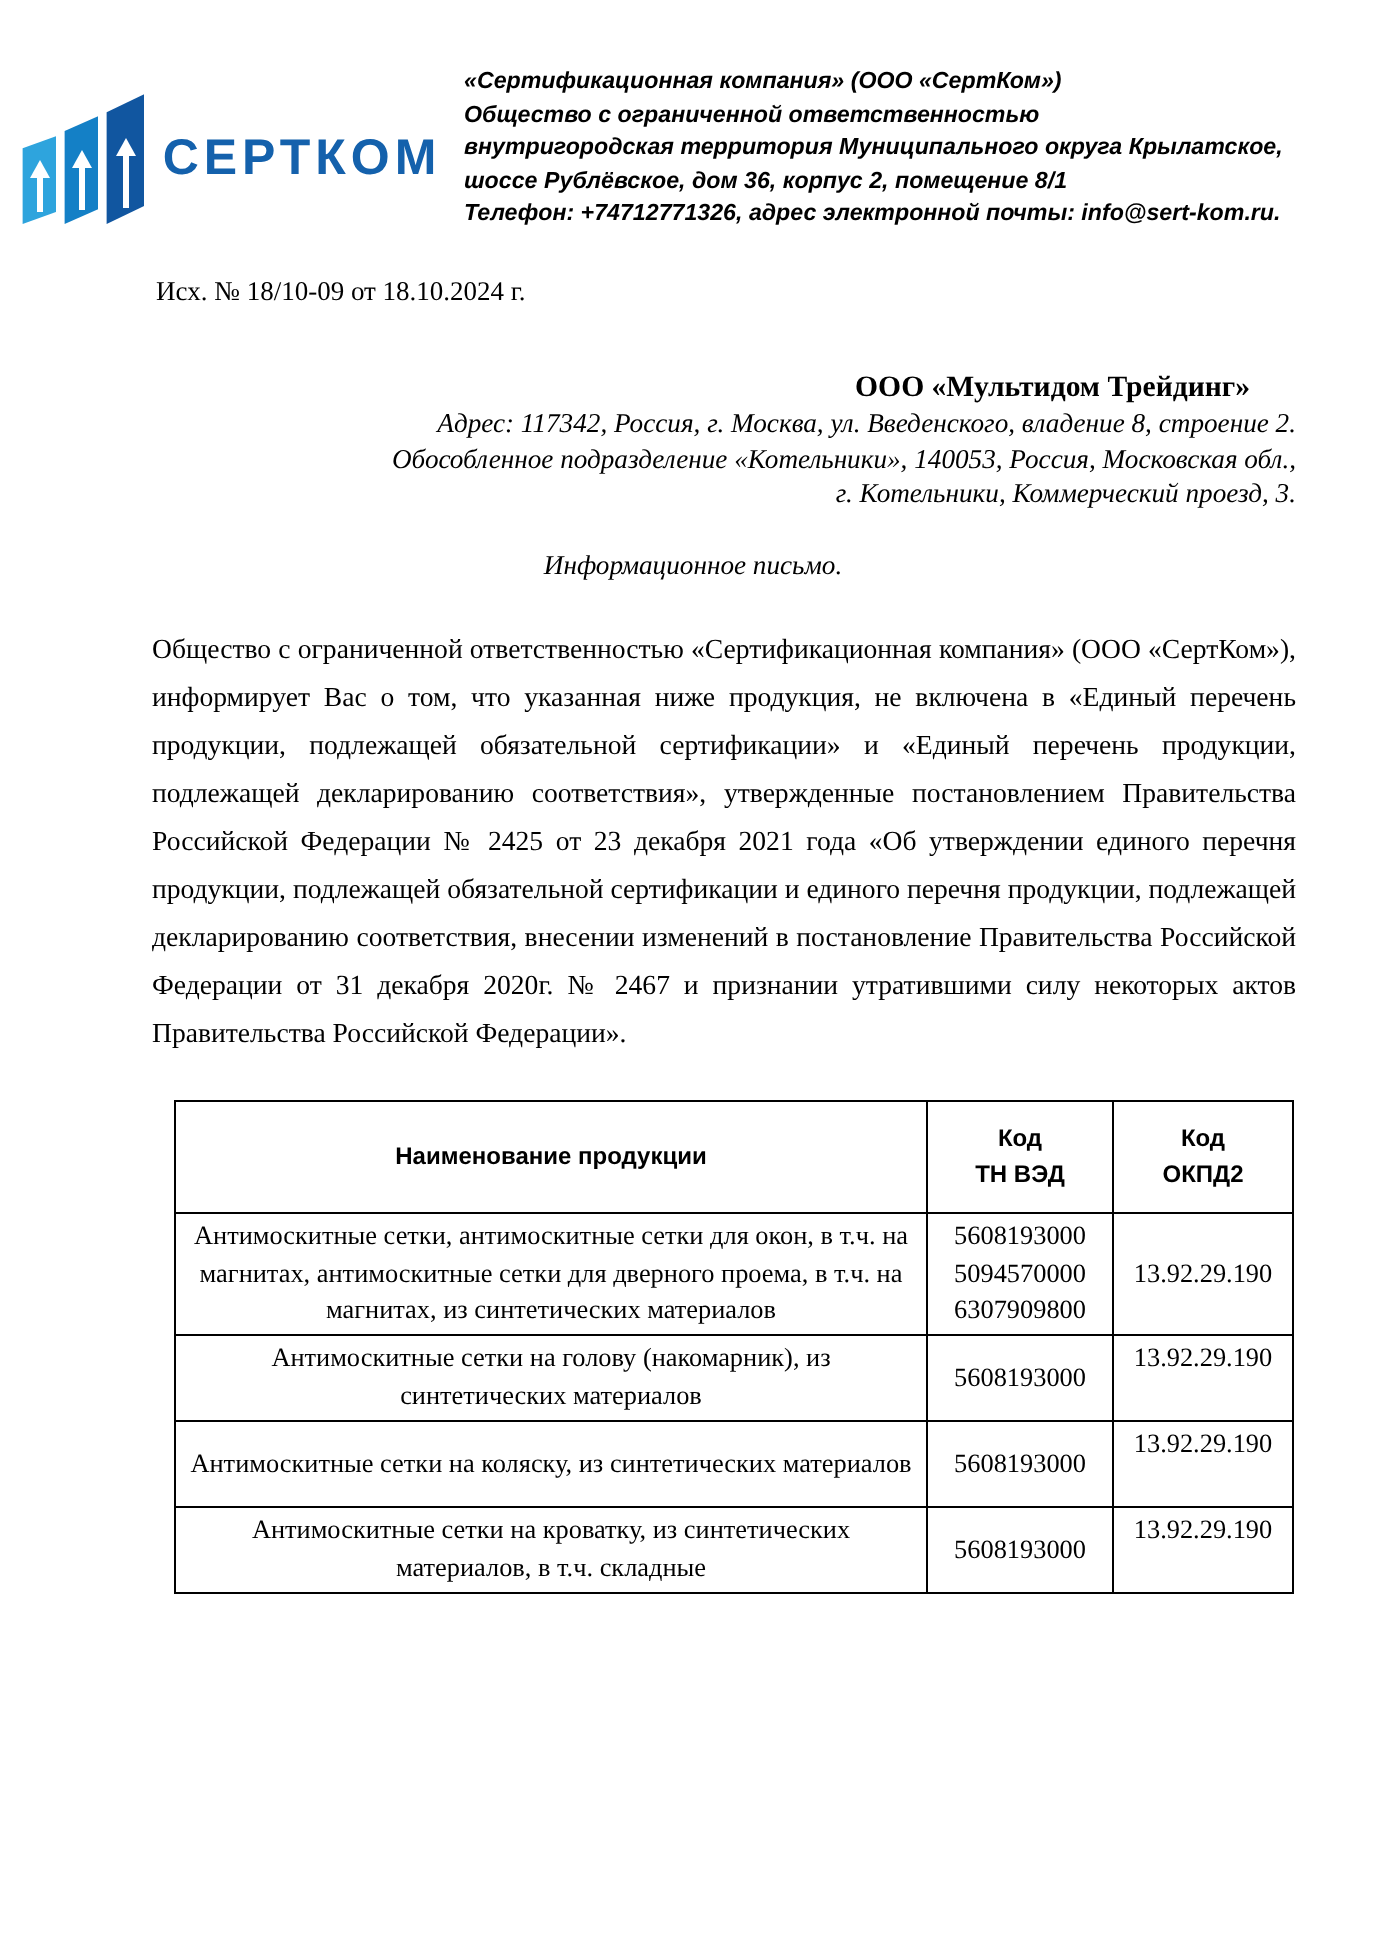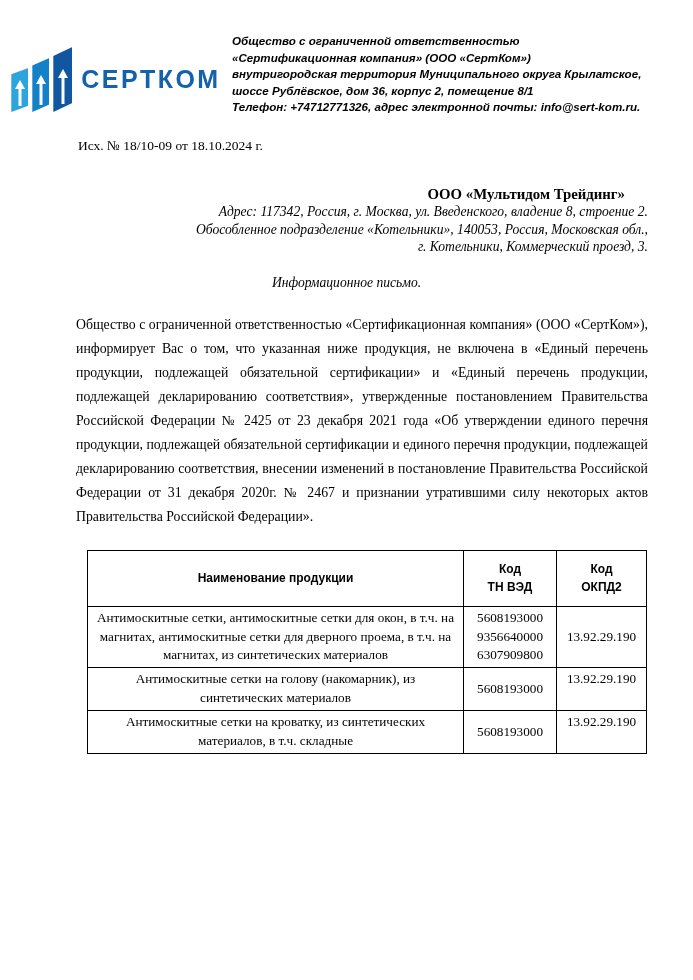--- a/index.html
+++ b/index.html
@@ -153,22 +153,22 @@
           <div class="arrow-stem"></div>
         </div>
         <div class="bar bar-3">
           <div class="arrow-head"></div>
           <div class="arrow-stem"></div>
         </div>
       </div>
       <div class="logo-text">СЕРТКОМ</div>
     </div>
     <div class="contact-block">
+      <div>«Сертификационная компания» (ООО «СертКом»)</div>
       <div>Общество с ограниченной ответственностью</div>
-      <div>«Сертификационная компания» (ООО «СертКом»)</div>
       <div>внутригородская территория Муниципального округа Крылатское,</div>
       <div>шоссе Рублёвское, дом 36, корпус 2, помещение 8/1</div>
       <div>Телефон: +74712771326, адрес электронной почты: info@sert-kom.ru.</div>
     </div>
   </header>
 
   <div class="ref-line">Исх. № 18/10-09 от 18.10.2024 г.</div>
 
   <div class="addressee">
     <div class="company">ООО «Мультидом Трейдинг»</div>
@@ -202,33 +202,40 @@
             <div>ОКПД2</div>
           </div>
         </th>
       </tr>
     </thead>
     <tbody>
       <tr class="row-tall">
         <td class="cell-name">Антимоскитные сетки, антимоскитные сетки для окон, в т.ч. на магнитах, антимоскитные сетки для дверного проема, в т.ч. на магнитах, из синтетических материалов</td>
         <td class="cell-tnved">
           <span class="code-line">5608193000</span>
-          <span class="code-line">9356640000</span>
+          <span class="code-line">5094570000</span>
           <span class="code-line">6307909800</span>
         </td>
         <td class="cell-okpd">13.92.29.190</td>
       </tr>
       <tr class="row-short">
         <td class="cell-name">Антимоскитные сетки на голову (накомарник), из синтетических материалов</td>
         <td class="cell-tnved">
           <span class="code-line">5608193000</span>
         </td>
         <td class="cell-okpd top">13.92.29.190</td>
       </tr>
       <tr class="row-short">
+        <td class="cell-name">Антимоскитные сетки на коляску, из синтетических материалов</td>
+        <td class="cell-tnved">
+          <span class="code-line">5608193000</span>
+        </td>
+        <td class="cell-okpd top">13.92.29.190</td>
+      </tr>
+      <tr class="row-short">
         <td class="cell-name">Антимоскитные сетки на кроватку, из синтетических материалов, в т.ч. складные</td>
         <td class="cell-tnved">
           <span class="code-line">5608193000</span>
         </td>
         <td class="cell-okpd top">13.92.29.190</td>
       </tr>
     </tbody>
   </table>
 
 </div>

